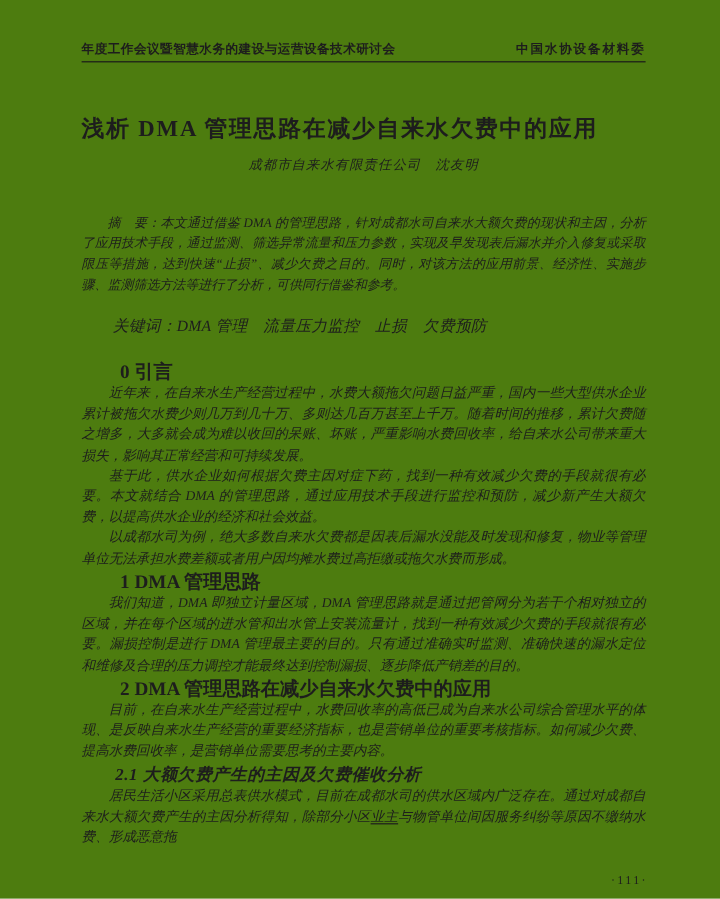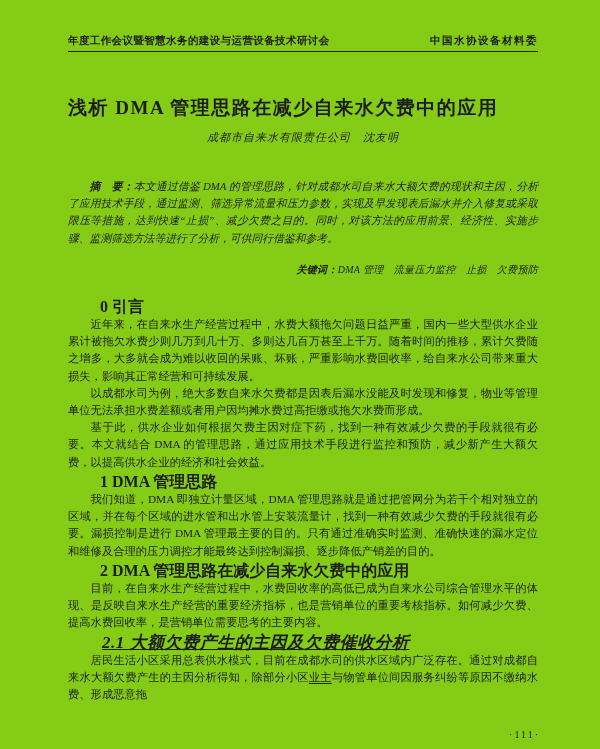--- a/index.html
+++ b/index.html
@@ -1,20 +1,20 @@
 <!DOCTYPE html>
 <html lang="zh"><head>
 <meta charset="utf-8">
 <style>
   * { margin: 0; padding: 0; box-sizing: border-box; }
   html, body { background: #ffffff; }
   .page {
     width: 600px;
     height: 749px;
-    background: #84cc16;
+    background: #4d7c0f;
     color: #1d1d1d;
     font-family: "Liberation Serif", "DejaVu Serif", serif;
     position: relative;
     padding: 34px 62px 0 68px;
     overflow: hidden;
   }
   .header {
     display: flex;
     justify-content: space-between;
     align-items: flex-end;
@@ -41,50 +41,49 @@
     margin-top: 9px;
   }
   .abstract {
     margin-top: 33px;
     font-size: 10.8px;
     line-height: 17.2px;
     text-align: justify;
     font-style: italic;
     text-indent: 2em;
   }
-  .abstract .label, .keywords .label { font-weight: bold; margin-top: 48px; }
+  .abstract .label, .keywords .label { font-weight: normal; margin-top: 48px; }
   .keywords {
     margin-top: 16px;
-    font-size: 10px;
+    font-size: 13px;
     font-style: italic;
     text-indent: 2em;
     letter-spacing: 0.3px;
-    text-align: right;
   }
   .body { margin-top: 21px; font-size: 11.3px; line-height: 17.2px; }
   .sec {
     font-size: 16px;
     font-weight: bold;
     text-indent: 2em;
     margin: 2px 0 1px 0;
     line-height: 17.2px;
   }
   .subsec {
-    font-size: 17px;
+    font-size: 14px;
     font-weight: bold;
     font-style: italic;
     text-indent: 2em;
     margin: 2px 0 1px 0;
     line-height: 17.2px;
     letter-spacing: 0.5px;
-    text-decoration: underline;
   }
   .para {
     text-indent: 2em;
     text-align: justify;
+    font-style: italic;
   }
   .para .u { text-decoration: underline; text-underline-offset: 2px; }
   .pagenum {
     position: absolute;
     bottom: 9px;
     right: 60px;
     font-size: 10px;
     letter-spacing: 2px;
   }
 </style>
@@ -103,22 +102,22 @@
   <div class="author">成都市自来水有限责任公司　沈友明</div>
 
   <p class="abstract"><span class="label">摘　要：</span><span>本文通过借鉴 DMA 的管理思路，针对成都水司自来水大额欠费的现状和主因，分析了应用技术手段，通过监测、筛选异常流量和压力参数，实现及早发现表后漏水并介入修复或采取限压等措施，达到快速“止损”、减少欠费之目的。同时，对该方法的应用前景、经济性、实施步骤、监测筛选方法等进行了分析，可供同行借鉴和参考。</span></p>
 
   <p class="keywords"><span class="label">关键词：</span><span>DMA 管理　流量压力监控　止损　欠费预防</span></p>
 
   <div class="body">
 
     <h2 class="sec">0 引言</h2>
     <p class="para">近年来，在自来水生产经营过程中，水费大额拖欠问题日益严重，国内一些大型供水企业累计被拖欠水费少则几万到几十万、多则达几百万甚至上千万。随着时间的推移，累计欠费随之增多，大多就会成为难以收回的呆账、坏账，严重影响水费回收率，给自来水公司带来重大损失，影响其正常经营和可持续发展。</p>
+    <p class="para">基于此，供水企业如何根据欠费主因对症下药，找到一种有效减少欠费的手段就很有必要。本文就结合 DMA 的管理思路，通过应用技术手段进行监控和预防，减少新产生大额欠费，以提高供水企业的经济和社会效益。</p>
     <p class="para">以成都水司为例，绝大多数自来水欠费都是因表后漏水没能及时发现和修复，物业等管理单位无法承担水费差额或者用户因均摊水费过高拒缴或拖欠水费而形成。</p>
-    <p class="para">基于此，供水企业如何根据欠费主因对症下药，找到一种有效减少欠费的手段就很有必要。本文就结合 DMA 的管理思路，通过应用技术手段进行监控和预防，减少新产生大额欠费，以提高供水企业的经济和社会效益。</p>
 
     <h2 class="sec">1 DMA 管理思路</h2>
     <p class="para">我们知道，DMA 即独立计量区域，DMA 管理思路就是通过把管网分为若干个相对独立的区域，并在每个区域的进水管和出水管上安装流量计，找到一种有效减少欠费的手段就很有必要。漏损控制是进行 DMA 管理最主要的目的。只有通过准确实时监测、准确快速的漏水定位和维修及合理的压力调控才能最终达到控制漏损、逐步降低产销差的目的。</p>
 
     <h2 class="sec">2 DMA 管理思路在减少自来水欠费中的应用</h2>
     <p class="para">目前，在自来水生产经营过程中，水费回收率的高低已成为自来水公司综合管理水平的体现、是反映自来水生产经营的重要经济指标，也是营销单位的重要考核指标。如何减少欠费、提高水费回收率，是营销单位需要思考的主要内容。</p>
 
     <h3 class="subsec">2.1 大额欠费产生的主因及欠费催收分析</h3>
     <p class="para"><span>居民生活小区采用总表供水模式，目前在成都水司的供水区域内广泛存在。通过对成都自来水大额欠费产生的主因分析得知，除部分小区</span><span class="u">业主</span><span>与物管单位间因服务纠纷等原因不缴纳水费、形成恶意拖</span></p>
 

